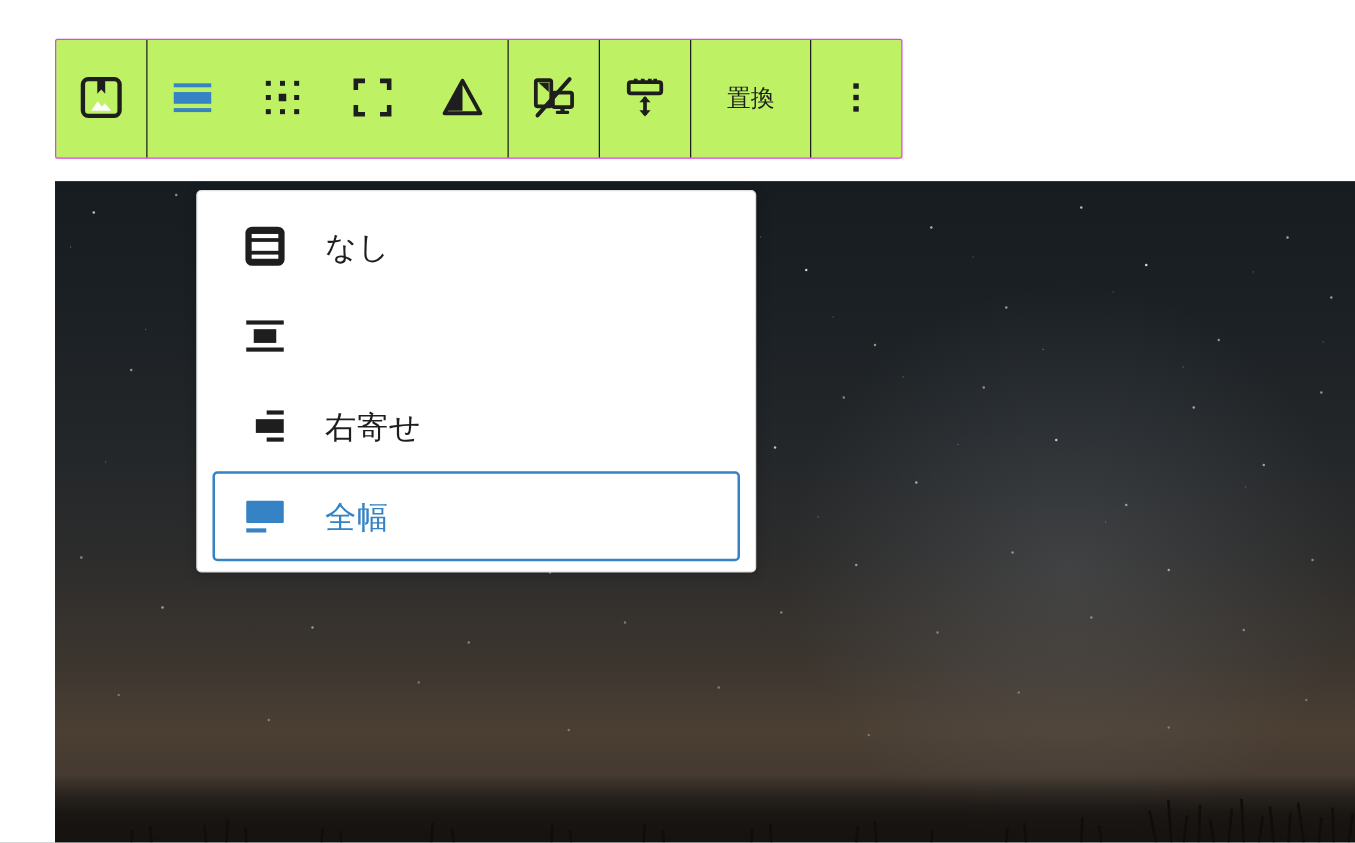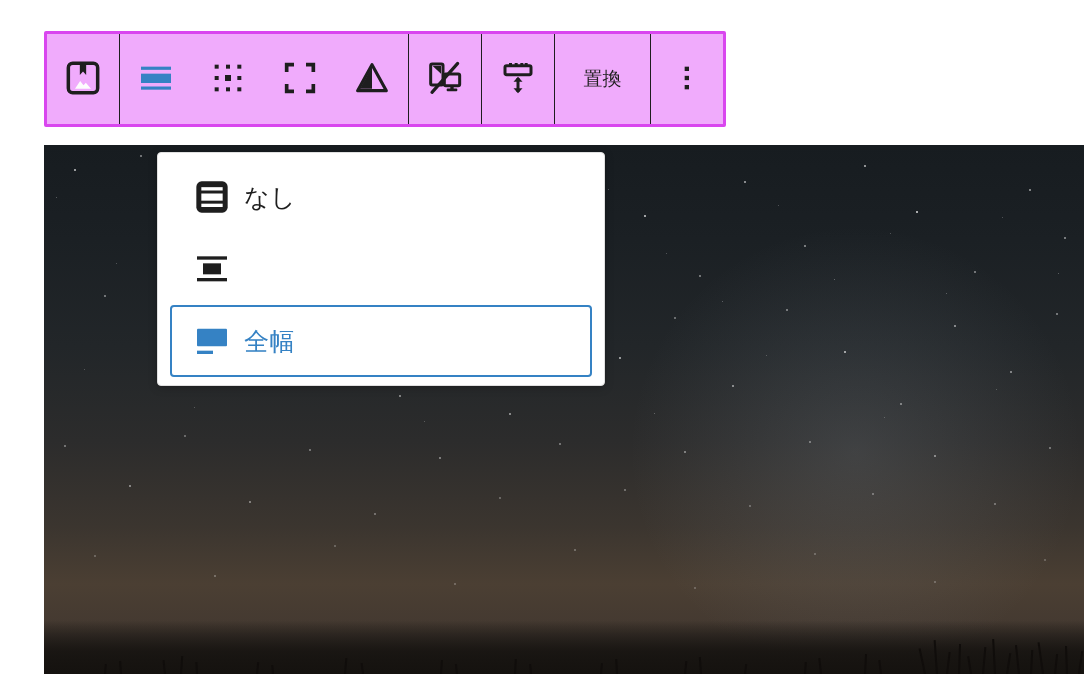--- a/index.html
+++ b/index.html
@@ -120,22 +120,22 @@
     font-family: "DejaVu Sans", "Liberation Sans", sans-serif;
   }
 
   
   .toolbar {
     position: absolute;
     left: 44px; top: 31px;
     height: 96px;
     display: flex;
     align-items: stretch;
-    background: #f0abfc;
-    border: 3px solid #d946ef;
+    background: #bef264;
+    border: 1px solid #d946ef;
     border-radius: 2px;
     z-index: 5;
     justify-content: center;
   }
   .tb-group {
     display: flex;
     align-items: center;
     border-right: 1px solid #1e1e1e;
   }
   .tb-group:last-child { border-right: none; }
@@ -164,21 +164,21 @@
     background: #ffffff;
     border: 1px solid #e0e0e0;
     border-radius: 4px;
     box-shadow: 0 2px 10px rgba(0,0,0,.18), 0 0 2px rgba(0,0,0,.12);
     padding: 8px 0;
     z-index: 10;
   }
   .menu-item {
     display: flex;
     align-items: center;
-    gap: 12px;
+    gap: 28px;
     height: 72px;
     margin: 0 12px;
     padding: 0 20px;
     border: 2px solid transparent;
     border-radius: 4px;
     cursor: pointer;
     background: transparent;
   }
   .menu-item .mi-label {
     font-size: 25px;
@@ -380,20 +380,30 @@
     <div class="menu-item">
       <span class="mi-icon">
         <svg width="40" height="40" viewBox="0 0 24 24" fill="#1e1e1e">
           <rect x="3" y="4.4" width="18" height="2.0"></rect>
           <rect x="6.6" y="8.6" width="10.8" height="6.6"></rect>
           <rect x="3" y="17.4" width="18" height="2.0"></rect>
         </svg>
       </span>
     </div>
 
+    <div class="menu-item">
+      <span class="mi-icon">
+        <svg width="40" height="40" viewBox="0 0 24 24" fill="#1e1e1e">
+          <rect x="12.8" y="4.4" width="8.2" height="2.0"></rect>
+          <rect x="7.6" y="8.6" width="13.4" height="6.6"></rect>
+          <rect x="12.8" y="17.4" width="8.2" height="2.0"></rect>
+        </svg>
+      </span>
+      <span class="mi-label">右寄せ</span>
+    </div>
 
 
     <div class="menu-item selected">
       <span class="mi-icon">
         <svg width="40" height="40" viewBox="0 0 24 24" fill="#3582c4">
           <rect x="3" y="4.6" width="18" height="10.6" rx="0.6"></rect>
           <rect x="3" y="17.8" width="9.6" height="2.0"></rect>
         </svg>
       </span>
       <span class="mi-label">全幅</span>

